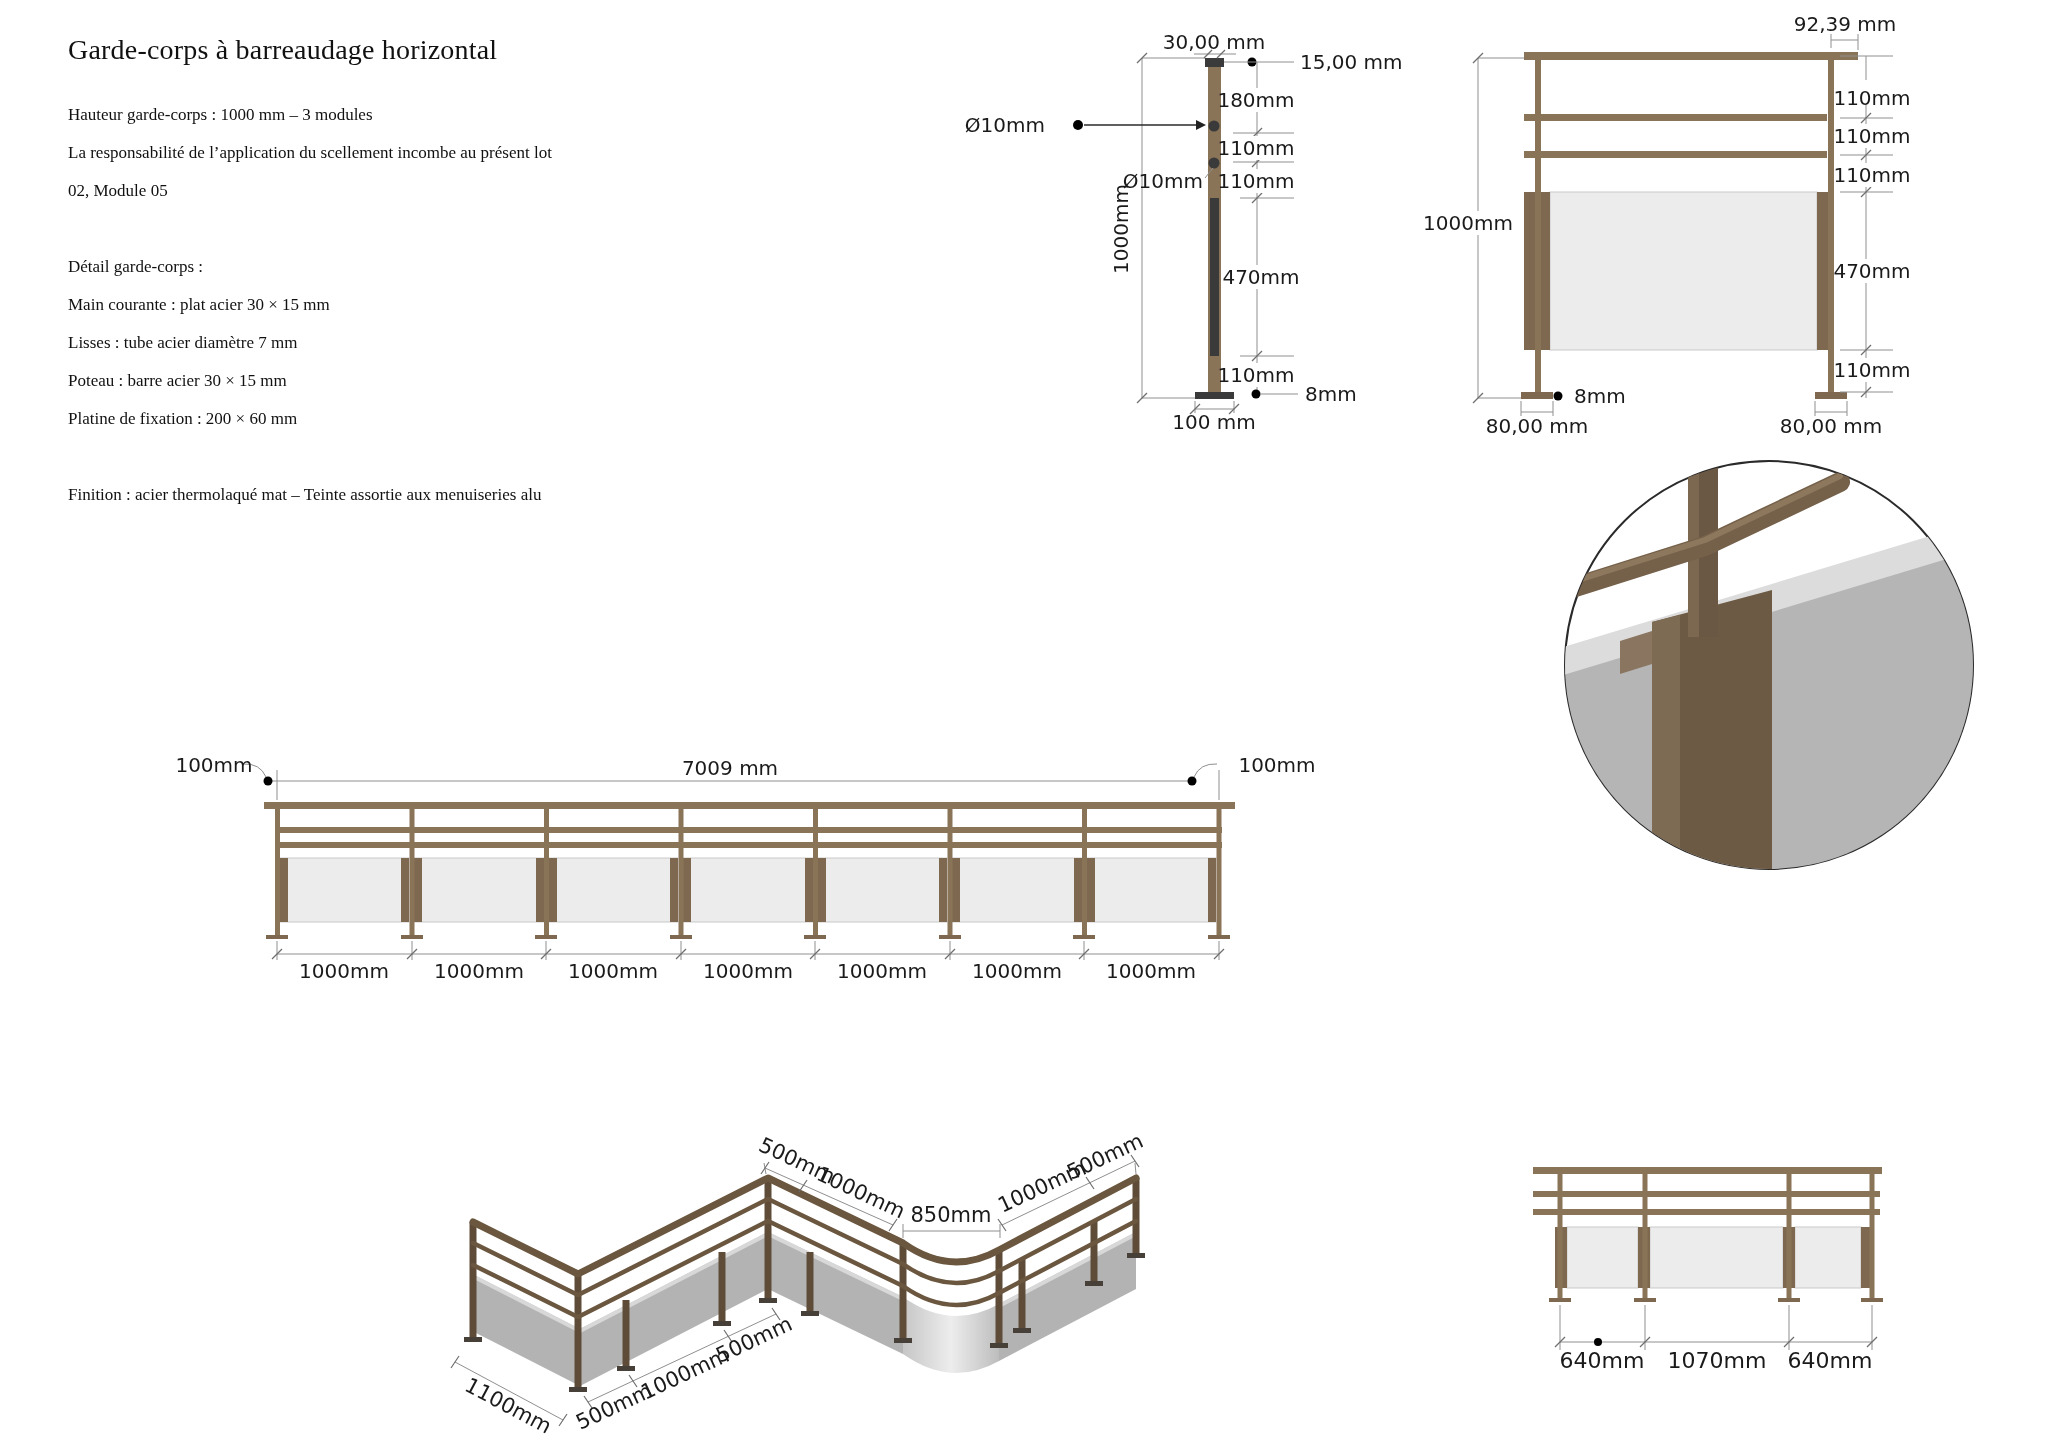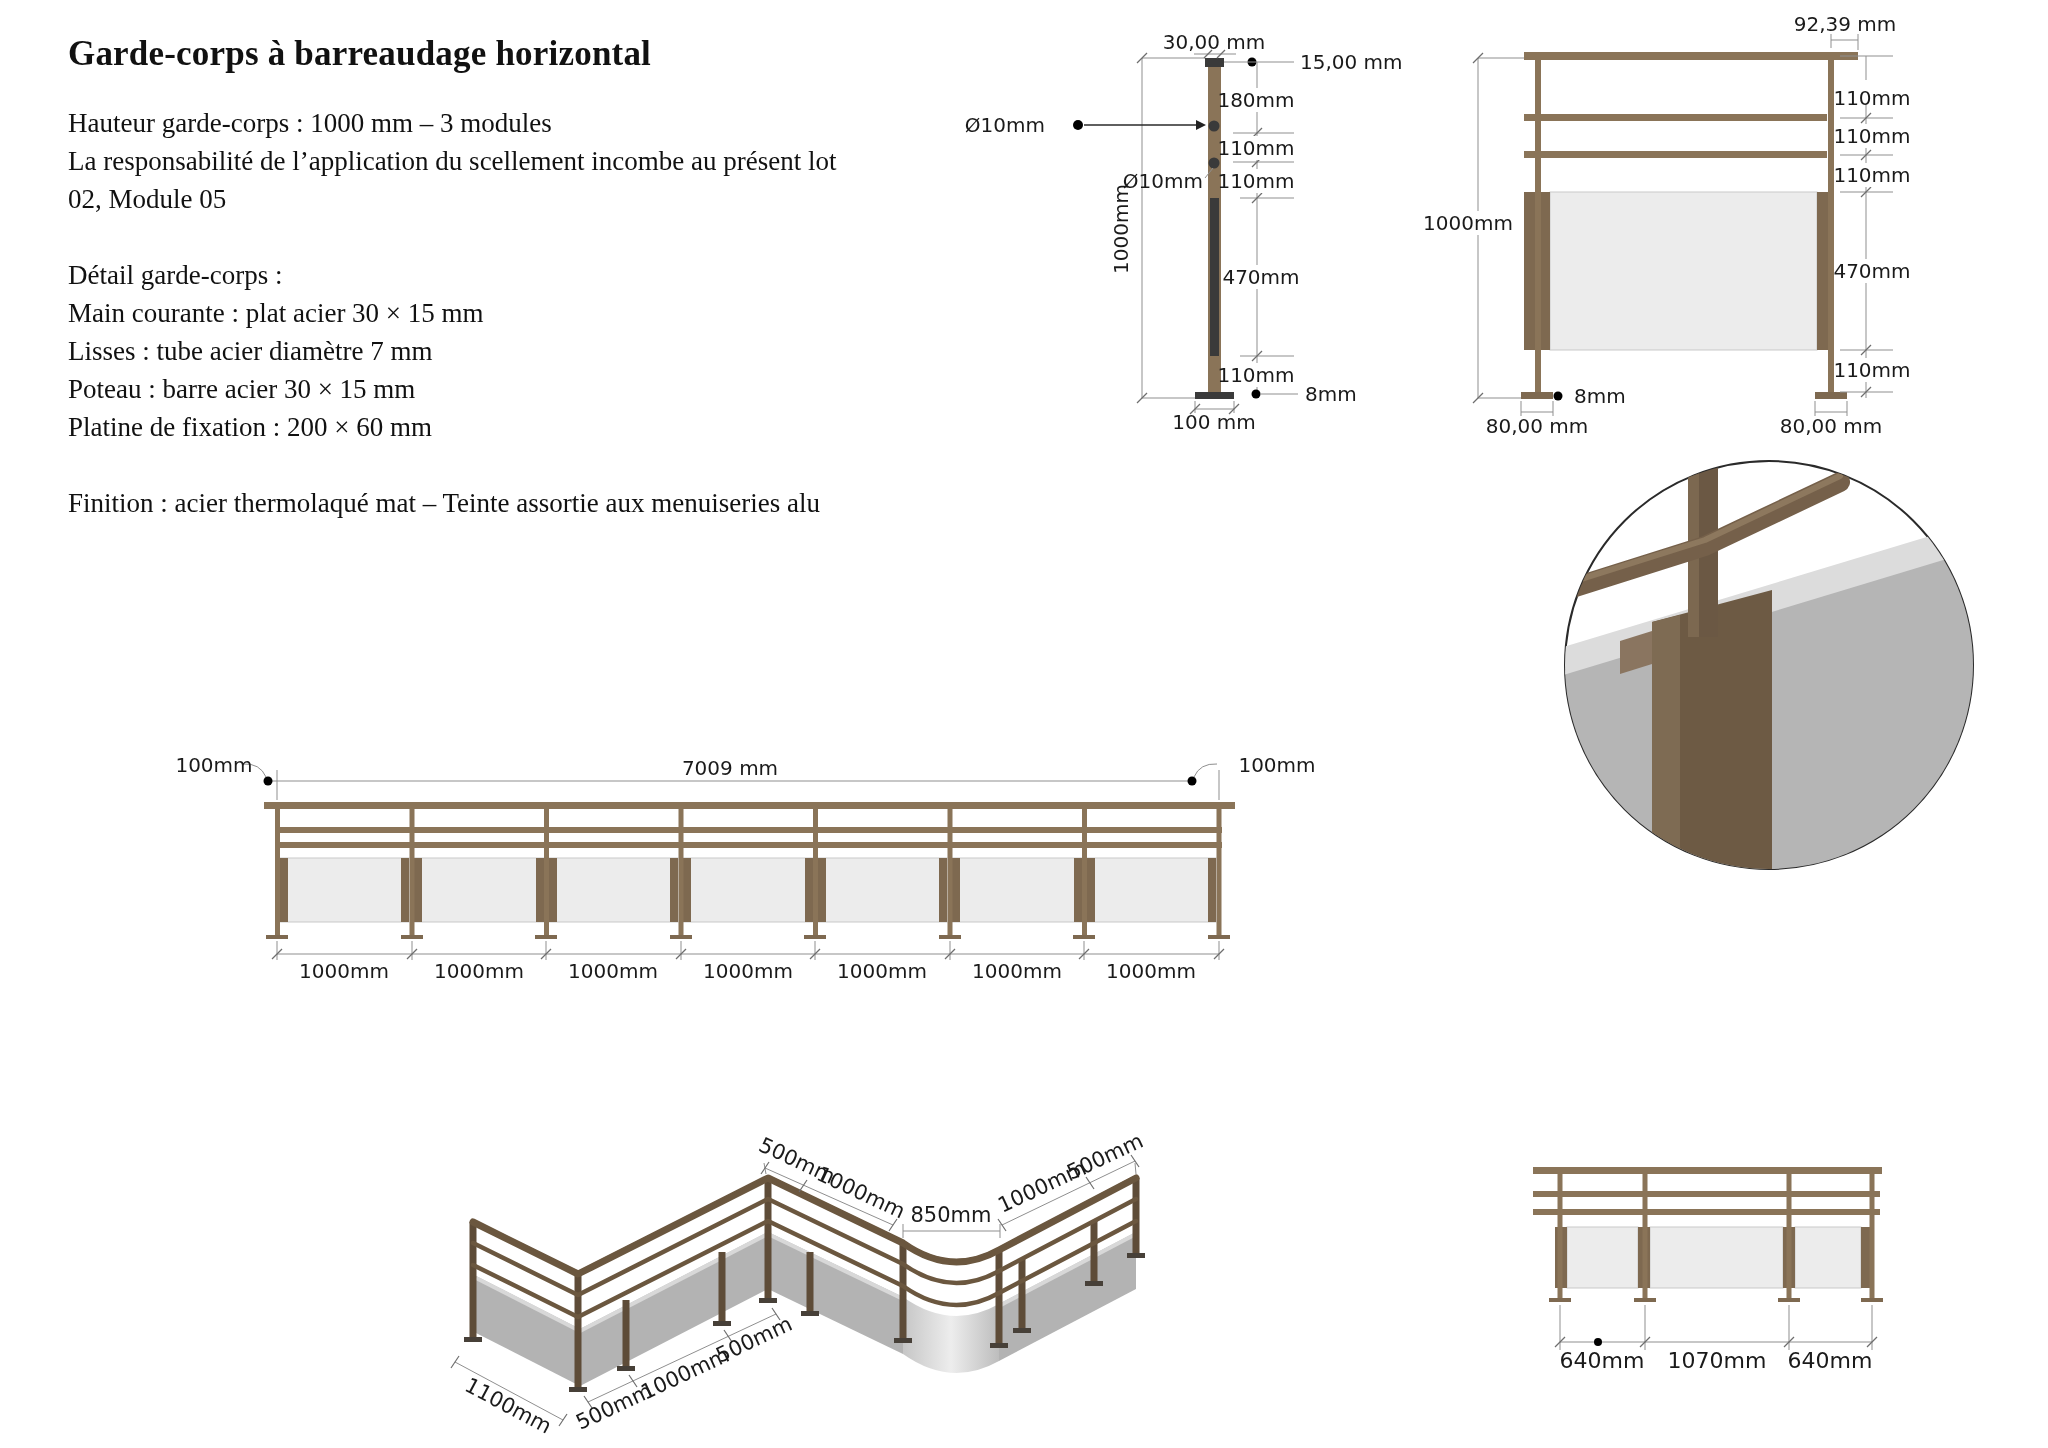--- a/index.html
+++ b/index.html
@@ -1,21 +1,21 @@
 <!DOCTYPE html>
 <html style="--steel: #8a7458; --steel-dark: #6b573f; --steel-deep: #5e4c38; --bar: #7e6950; --ink: #3a3a3a; --panel: #ececec; --panel-edge: #c9c9c9; --panel-iso: #b3b3b3; --panel-iso-light: #d8d8d8; --dimline: #8f8f8f; --text: #1a1a1a;"><head>
 <meta charset="utf-8">
 <style>
   html,body{margin:0;padding:0;background:#fff;}
   .page{position:relative;width:2048px;height:1448px;background:#fff;overflow:hidden;
         font-family:"Liberation Serif", serif;color:#111;}
   .drawings{position:absolute;left:0;top:0;}
   .textblock{position:absolute;left:68px;top:34px;width:800px;}
-  .title{font-size:35px;font-weight:700;margin:0;letter-spacing:.2px;}
-  .para{font-size:27px;line-height:38px;margin:0;}
+  .title{font-size:28px;font-weight:400;margin:0;letter-spacing:.2px;}
+  .para{font-size:17px;line-height:38px;margin:0;}
   .para.p1{margin-top:30px;}
   .vgap{height:38px;}
   svg text{font-family:"DejaVu Sans", sans-serif;font-size:20px;fill:#1a1a1a;}
   svg text.f21{font-size:21px;}
   svg text.f22{font-size:22px;}
   .steel{fill:var(--steel);}
   .dark{fill:var(--ink);}
   .barf{fill:var(--bar);}
   .panelf{fill:var(--panel);stroke:var(--panel-edge);stroke-width:1;}
   .ipanel{fill:var(--panel-iso);}

